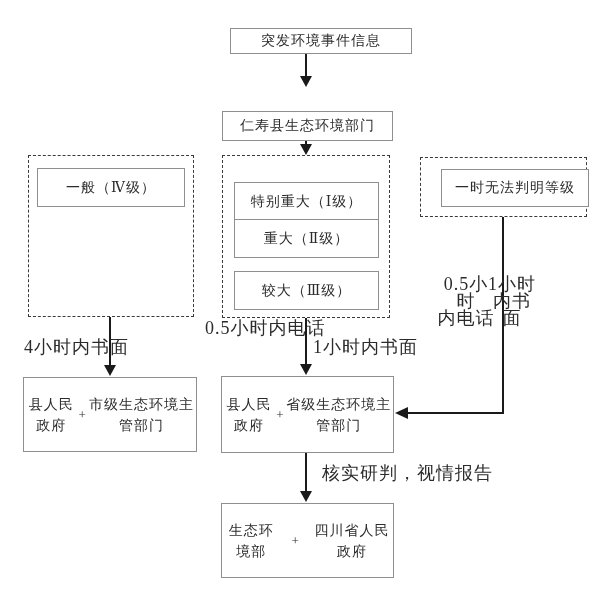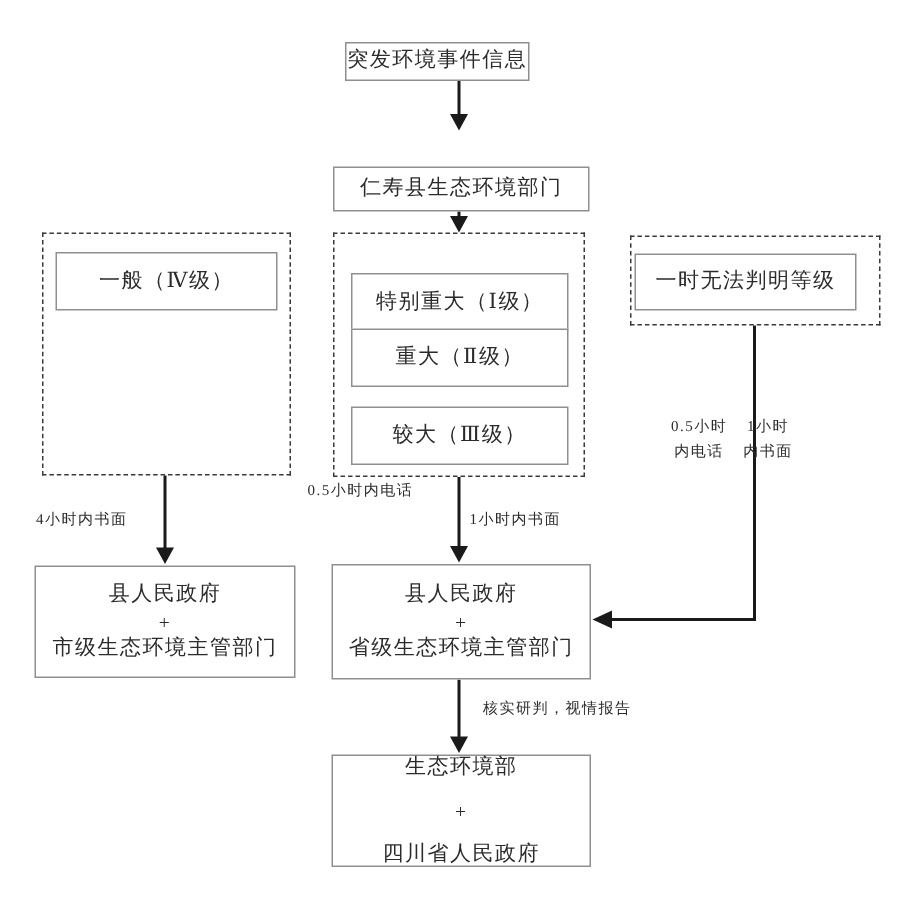--- a/index.html
+++ b/index.html
@@ -34,25 +34,25 @@
     line-height: 20px;
     box-sizing: border-box;
   }
   .group {
     position: absolute;
     border: 1.5px dashed #3a3a3a;
     background: transparent;
     box-sizing: border-box;
   }
   .group .node { position: absolute; }
-  .multiline { flex-direction: column; line-height: 21px; }
+  .multiline { line-height: 21px; }
   .multiline .plus { font-size: 13px; line-height: 15px; }
   .edge-label {
     position: absolute;
-    font-size: 10px;
+    font-size: 18px;
     letter-spacing: 1px;
     white-space: nowrap;
     line-height: 16px;
   }
   .edge-label.two-line {
     white-space: normal;
     text-align: center;
     line-height: 17px;
   }
 </style>
@@ -89,37 +89,37 @@
         <polygon points="408,407 408,419 395,413" stroke="none"></polygon>
       </g>
 
       <g>
         <line x1="306" y1="453" x2="306" y2="492"></line>
         <polygon points="300,491 312,491 306,502" stroke="none"></polygon>
       </g>
     </g>
   </svg>
 
-  <div class="node" style="left:230px; top:28px; width:123px; height:26px;">突发环境事件信息</div>
+  <div class="node" style="left:230px; top:28px; width:182px; height:26px;">突发环境事件信息</div>
 
   <div class="node" style="left:222px; top:87px; width:171px; height:30px;margin-top:24px;">仁寿县生态环境部门</div>
 
 
   <div class="group" style="left:28px; top:155px; width:166px; height:162px;">
     <div class="node" style="left:8px; top:12px; width:148px; height:39px;">一般（Ⅳ级）</div>
   </div>
 
   <div class="group" style="left:222px; top:155px; width:168px; height:163px;">
     <div class="node" style="left:11px; top:26px; width:145px; height:39px;">特别重大（Ⅰ级）</div>
     <div class="node" style="left:11px; top:63px; width:145px; height:39px;">重大（Ⅱ级）</div>
     <div class="node" style="left:11px; top:115px; width:145px; height:39px;">较大（Ⅲ级）</div>
   </div>
 
   <div class="group" style="left:420px; top:157px; width:167px; height:60px;">
-    <div class="node" style="left:2px; top:11px; width:148px; height:38px;text-align:center;">一时无法判明等级</div>
+    <div class="node" style="left:20px; top:11px; width:148px; height:38px;text-align:center;">一时无法判明等级</div>
   </div>
 
   <div class="edge-label" style="left:24px; top:339px;">4小时内书面</div>
 
   <div class="edge-label" style="left:205px; top:320px;">0.5小时内电话</div>
 
   <div class="edge-label" style="left:313px; top:339px;">1小时内书面</div>
 
   <div class="edge-label two-line" style="left:436px; top:276px; width:60px;">
     <div>0.5小时</div>

